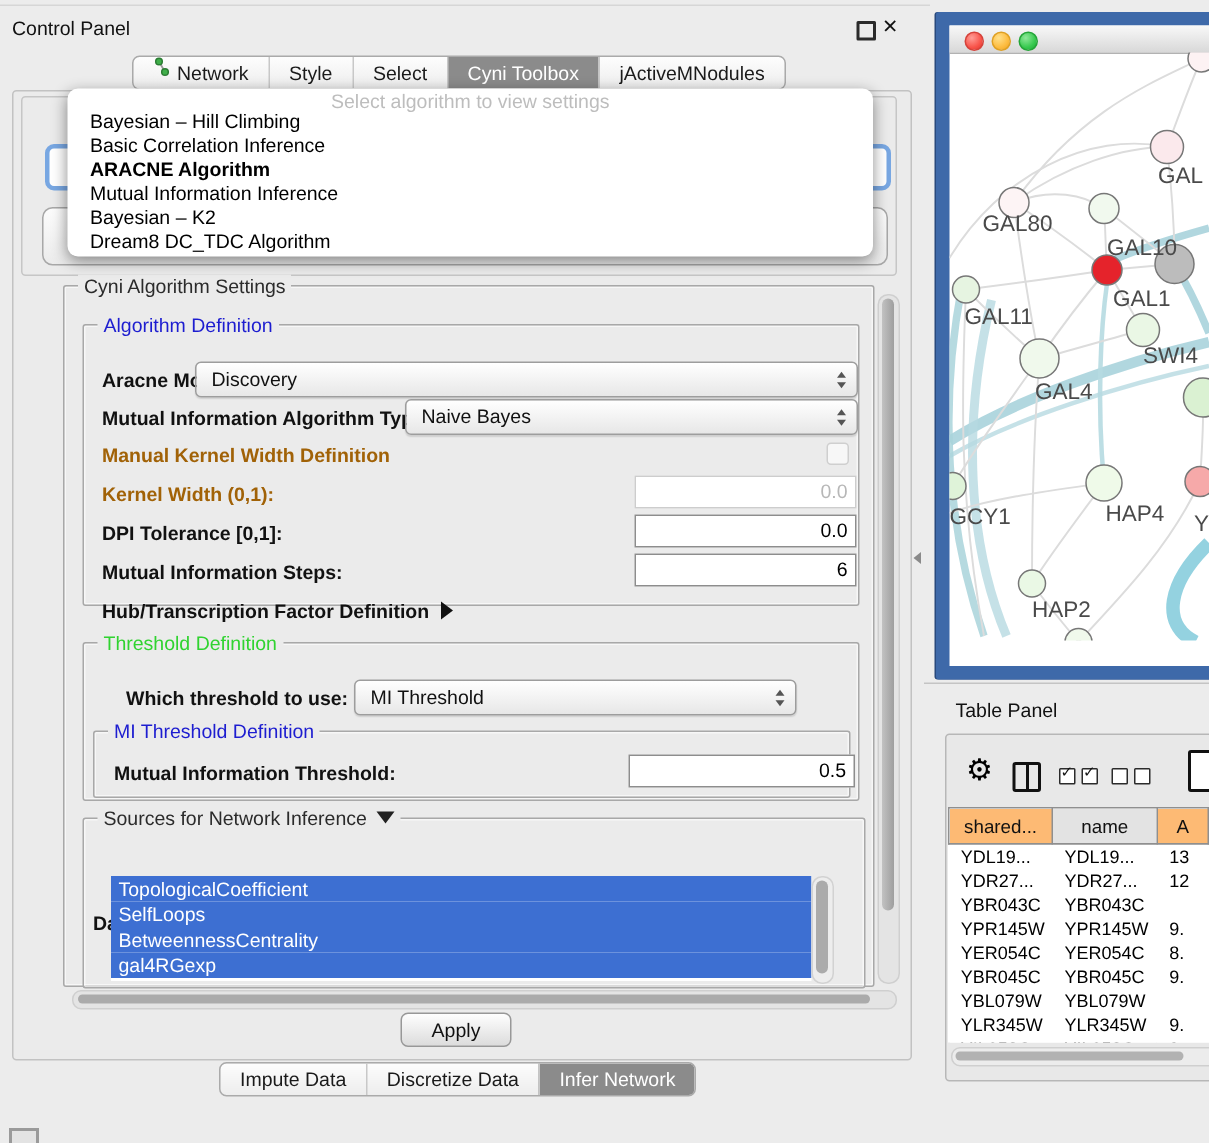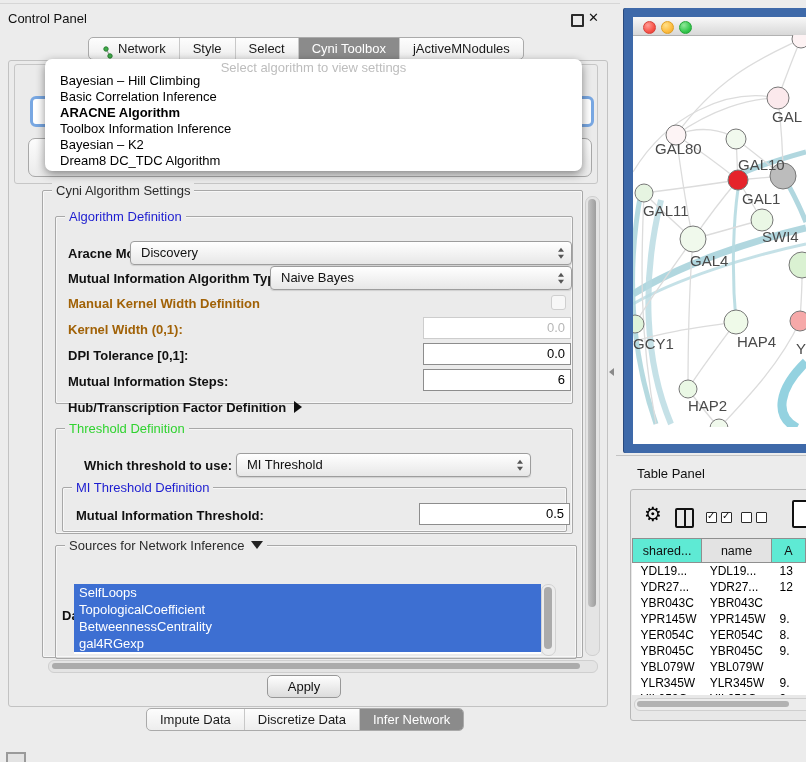--- a/index.html
+++ b/index.html
@@ -9,21 +9,21 @@
   .abs{position:absolute;}
   
   #top-window-edge{left:0;top:3px;width:620px;height:1px;background:#d6d6d6;}
   #cp-title{left:8px;top:11px;font-size:13px;color:#111;}
   #cp-float{left:571px;top:14px;width:9px;height:9px;border:2px solid #2b2b2b;border-radius:1px;}
   #cp-close{left:588px;top:10px;font-size:13px;font-weight:700;color:#111;}
   
   .seg{display:inline-flex;border:1px solid #aaaaaa;border-radius:5px;overflow:hidden;
        background:linear-gradient(#fdfdfd,#ededed);height:21px;line-height:21px;}
   .seg .tab{padding:0 13px;border-left:1px solid #c8c8c8;color:#1a1a1a;white-space:nowrap;
-       display:flex;align-items:flex-end;gap:4px;cursor:default;}
+       display:flex;align-items:flex-start;gap:4px;cursor:default;}
   .seg .tab:first-child{border-left:none;}
   .seg .tab.sel{background:#8b8b8b;color:#fff;}
   #top-tabs{left:88px;top:37px;}
   #bottom-tabs{left:146px;top:708px;}
   
   #cp-main{left:8px;top:60px;width:598px;height:645px;background:#ebebeb;
            border:1px solid #c2c2c2;border-radius:3px;}
   #behind-panel{left:14px;top:64px;width:582px;height:118px;background:#ebebeb;
                 border:1px solid #c6c6c6;border-radius:3px;}
   #focus-combo{left:30px;top:96px;width:558px;height:25px;border:3px solid #78a7e2;
@@ -103,21 +103,21 @@
   #tb-col i{position:absolute;left:6.5px;top:0;width:2px;height:16px;background:#111;}
   .cbpair{display:flex;gap:4px;}
   #tb-checked{left:706px;top:512px;}
   #tb-unchecked{left:741px;top:512px;}
   .cb{width:9px;height:9px;border:1.5px solid #2b2b2b;border-radius:1px;position:relative;background:#fff;}
   .cb.on::after{content:"✓";position:absolute;left:0px;top:-3px;font-size:10px;font-weight:700;color:#111;}
   #tb-doc{left:792px;top:500px;width:16px;height:24px;border:2px solid #111;border-radius:2px;background:#fff;}
   #yeast-table{left:632px;top:538px;border-collapse:collapse;table-layout:fixed;background:#fff;}
   #yeast-table th{height:21px;border:1px solid #8f8f8f;font-size:12.5px;font-weight:400;
                   text-align:center;overflow:hidden;white-space:nowrap;color:#111;background:#e3e3e3;}
-  #yeast-table th.selcol{background:#5eead4;}
+  #yeast-table th.selcol{background:#fdba74;}
   #yeast-table td{height:16px;font-size:12px;color:#000;padding:0 0 0 8px;white-space:nowrap;overflow:hidden;background:#fff;}
   #table-clip{left:632px;top:538px;width:174px;height:157px;overflow:hidden;}
   #tp-hsb{left:634px;top:698px;width:176px;height:11px;background:#ececec;border:1px solid #cfcfcf;border-radius:6px;}
   #tp-hsb .th{position:absolute;left:2px;top:1.5px;width:152px;height:6px;border-radius:4px;background:#b2b2b2;}
   .neticon{width:12px;height:13px;display:inline-block;}
 </style>
 </head>
 <body>
 
 <div id="app">
@@ -146,21 +146,21 @@
   <div class="abs" id="behind-panel"></div>
   <div class="abs" id="focus-combo"></div>
   <div class="abs" id="file-combo"></div>
 
   <div class="abs" id="algo-overlay">
     <div class="ph">Select algorithm to view settings</div>
     <div id="algo-items">
         <div class="it">Bayesian – Hill Climbing</div>
         <div class="it">Basic Correlation Inference</div>
         <div class="it bold">ARACNE Algorithm</div>
-        <div class="it">Toolbox Information Inference</div>
+        <div class="it">Mutual Information Inference</div>
         <div class="it">Bayesian – K2</div>
         <div class="it">Dream8 DC_TDC Algorithm</div>
       </div>
   </div>
 
   <div class="group" id="g-cyni">
     <span class="gtitle plain">Cyni Algorithm Settings</span>
   </div>
 
   <div class="group" id="g-algdef">
@@ -212,22 +212,22 @@
   <span class="lbl" style="left:76px;top:508px;">Mutual Information Threshold:</span>
   <div class="fld" style="left:419px;top:503px;width:144px;">0.5</div>
 
   <div class="group" id="g-sources">
     <span class="gtitle plain">
       <span>Sources for Network Inference</span><span class="tri-down"></span>
     </span>
   </div>
   <span class="lbl" style="left:62px;top:562px;margin-top:46px;">Data Attributes</span>
   <div class="abs" id="attr-list">
+      <div class="attr-item">TopologicalCoefficient</div>
       <div class="attr-item">SelfLoops</div>
-      <div class="attr-item">TopologicalCoefficient</div>
       <div class="attr-item">BetweennessCentrality</div>
       <div class="attr-item">gal4RGexp</div>
     </div>
   <div class="abs" id="attr-sb">
       <div class="th"></div>
     </div>
 
   <div class="abs" id="v-sb">
       <div class="th"></div>
     </div>

